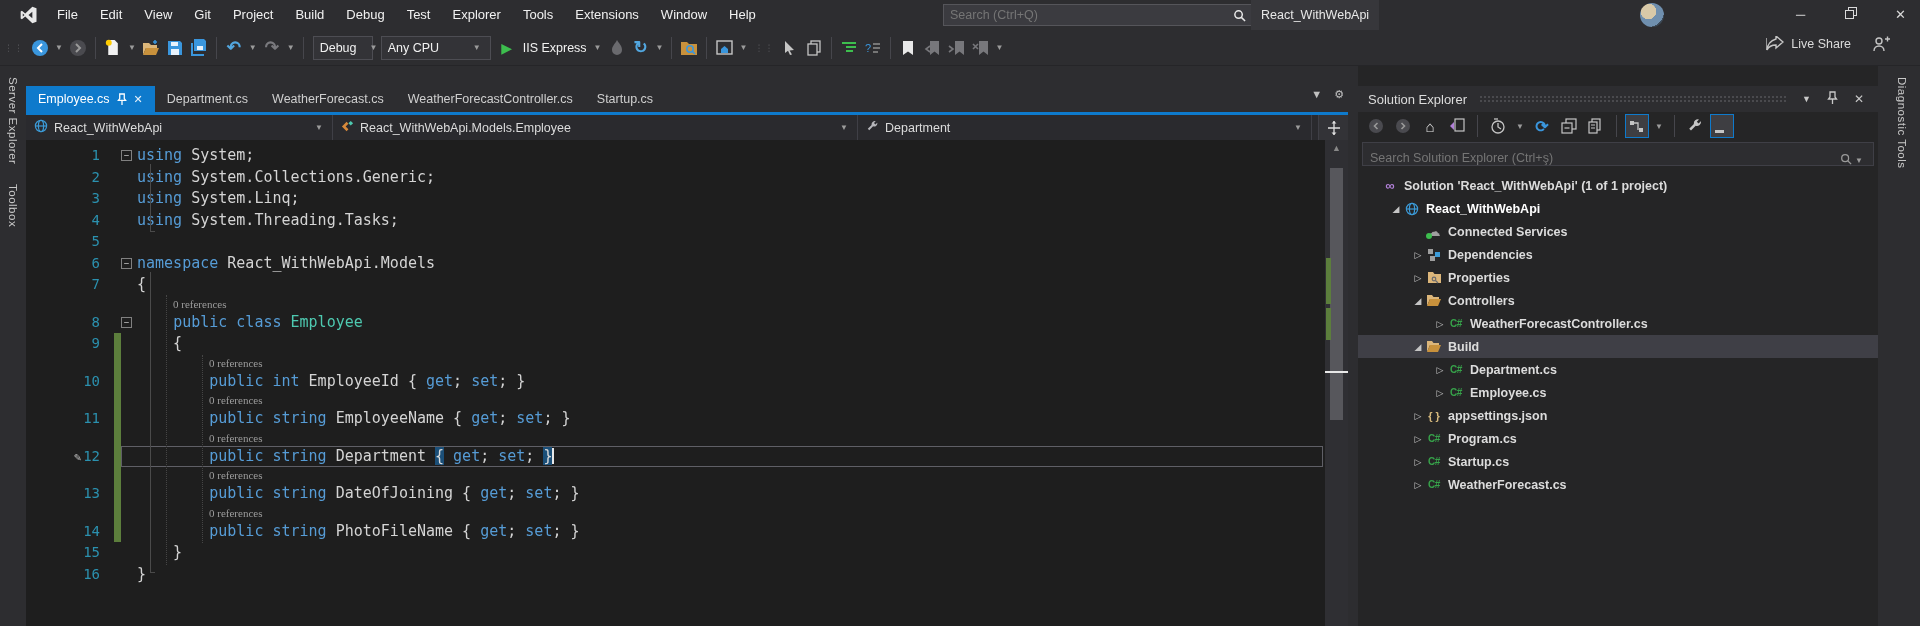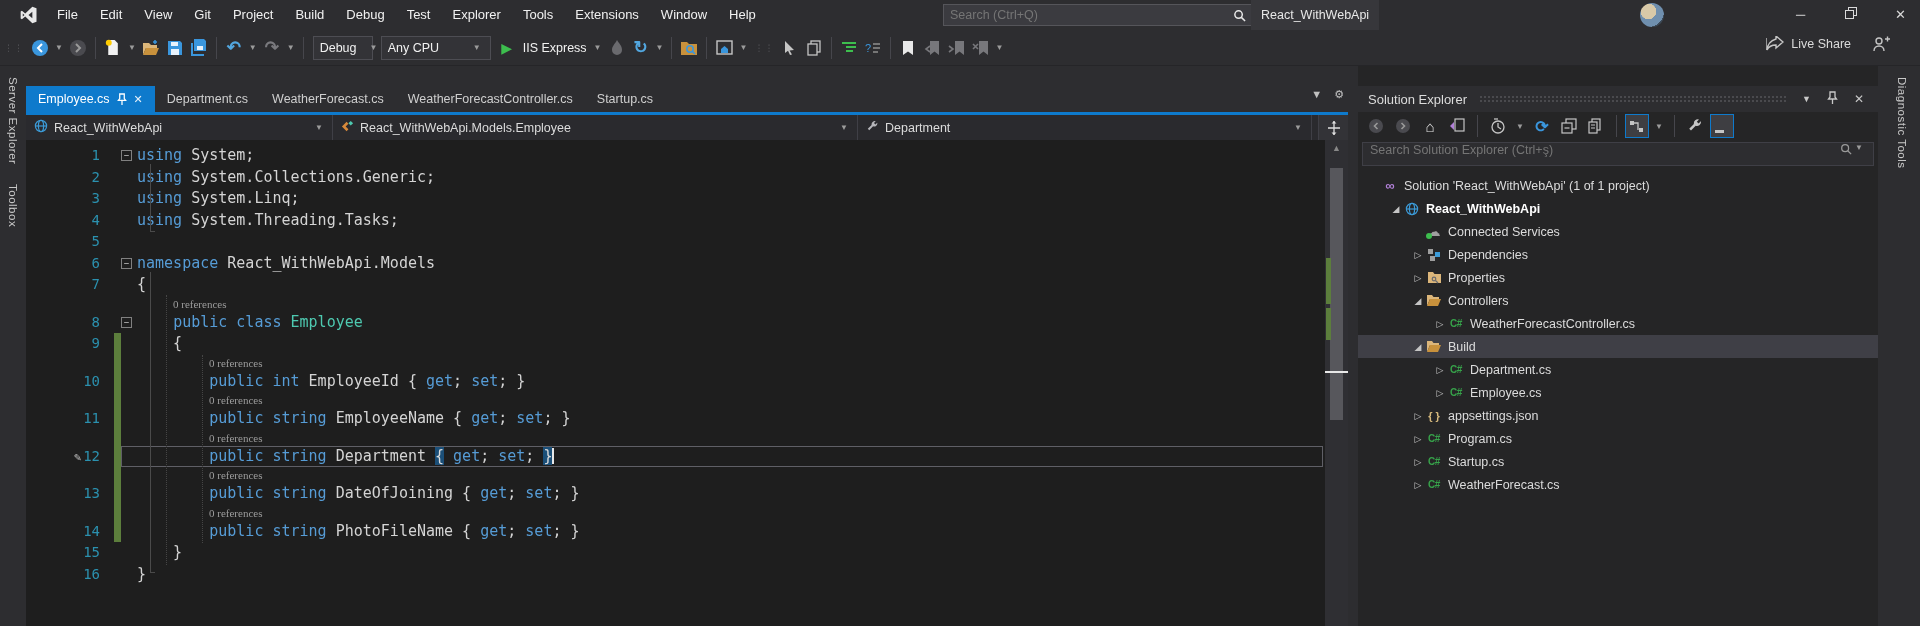--- a/index.html
+++ b/index.html
@@ -98,29 +98,29 @@
   #se-head { position:absolute; left:0; top:20px; width:100%; height:26px; background:#2D2D30;
     display:flex; align-items:center; color:#DCDCDC; font-size:13px; padding:0 10px; gap:8px; }
   #se-grip { flex:1; height:8px; margin:0 4px;
     background-image:radial-gradient(#4A4A4E 1px, transparent 1px); background-size:4px 4px; }
   .se-hbtn { color:#C8C8C8; font-size:12px; padding:0 4px; }
   #se-toolbar { position:absolute; left:0; top:46px; width:100%; height:28px; display:flex;
     align-items:center; padding:0 6px; gap:3px; }
   .se-tool { width:24px; height:24px; display:flex; align-items:center; justify-content:center; }
   .se-tool.toggled { border:1px solid #0E7ACC; background:#3E3E42; }
   #se-search { position:absolute; left:4px; top:76px; right:4px; height:24px; background:#2D2D30;
-    border:1px solid #3F3F46; display:flex; align-items:flex-start; padding:0 7px; }
+    border:1px solid #3F3F46; display:flex; align-items:flex-end; padding:0 7px; }
   #se-search input { flex:1; background:transparent; border:none; outline:none; color:#8A8A8A;
     font-size:12.5px; font-family:"Liberation Sans",sans-serif; }
   #se-tree { position:absolute; left:0; top:108px; right:0; bottom:0; overflow:hidden; }
   .trow { height:23px; display:flex; align-items:center; font-size:12.5px; color:#DCDCDC; position:relative; }
   .trow.selected { background:#3F3F46; }
   .twisty { width:12px; font-size:9px; color:#C5C5C5; text-align:center; flex:none; }
   .ticon { width:20px; text-align:center; flex:none; display:flex; justify-content:center; }
-  .tlabel { margin-left:4px; white-space:nowrap; }
+  .tlabel { margin-left:4px; white-space:nowrap;font-weight:bold; }
   .tlabel.bold { font-weight:bold; color:#FFF; }
   .cs-glyph { color:#37A24A; font-weight:bold; font-size:10px; letter-spacing:-.5px; }
   .json-glyph { color:#D7BA7D; font-weight:bold; font-size:11px; }
   .sol-glyph { color:#B180D7; font-weight:bold; font-size:13px; }
   .cloud-glyph { color:#9E9E9E; font-size:13px; position:relative; }
   .cloud-glyph i { position:absolute; left:-2px; bottom:0; width:6px; height:6px; border-radius:50%;
     background:#3DBE4E; font-style:normal; }
 </style>
 </head>
 <body>

